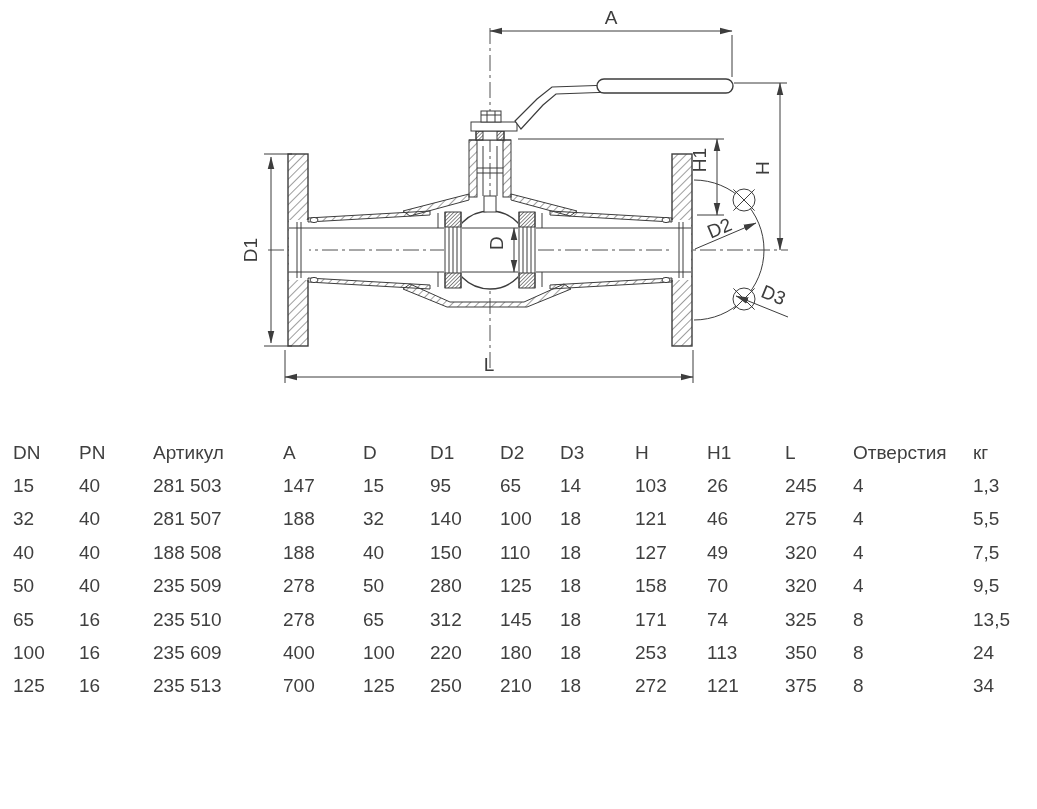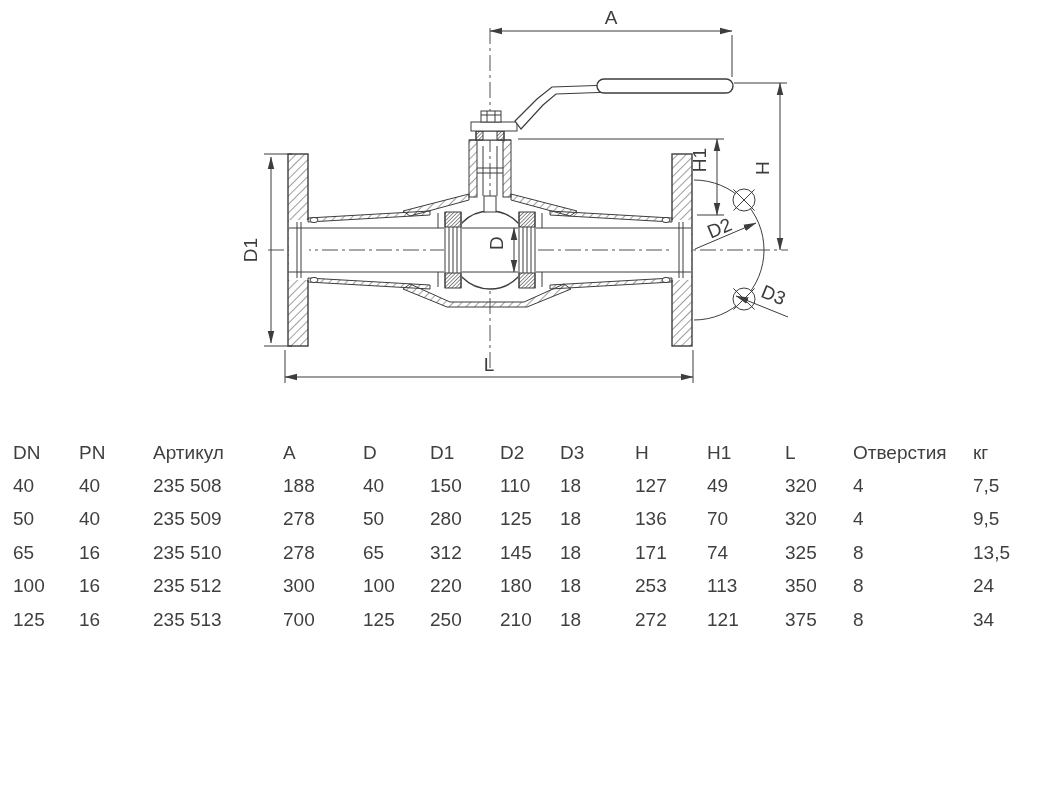--- a/index.html
+++ b/index.html
@@ -218,44 +218,74 @@
             <th>D3</th>
             <th>H</th>
             <th>H1</th>
             <th>L</th>
             <th>Отверстия</th>
             <th>кг</th>
           </tr>
       </thead>
       <tbody>
           <tr>
-            <td>40</td>
-            <td>40</td>
-            <td>235 508</td>
+            <td>15</td>
+            <td>40</td>
+            <td>281 503</td>
+            <td>147</td>
+            <td>15</td>
+            <td>95</td>
+            <td>65</td>
+            <td>14</td>
+            <td>103</td>
+            <td>26</td>
+            <td>245</td>
+            <td>4</td>
+            <td>1,3</td>
+          </tr>
+          <tr>
+            <td>32</td>
+            <td>40</td>
+            <td>281 507</td>
+            <td>188</td>
+            <td>32</td>
+            <td>140</td>
+            <td>100</td>
+            <td>18</td>
+            <td>121</td>
+            <td>46</td>
+            <td>275</td>
+            <td>4</td>
+            <td>5,5</td>
+          </tr>
+          <tr>
+            <td>40</td>
+            <td>40</td>
+            <td>188 508</td>
             <td>188</td>
             <td>40</td>
             <td>150</td>
             <td>110</td>
             <td>18</td>
             <td>127</td>
             <td>49</td>
             <td>320</td>
             <td>4</td>
             <td>7,5</td>
           </tr>
           <tr>
             <td>50</td>
             <td>40</td>
             <td>235 509</td>
             <td>278</td>
             <td>50</td>
             <td>280</td>
             <td>125</td>
             <td>18</td>
-            <td>136</td>
+            <td>158</td>
             <td>70</td>
             <td>320</td>
             <td>4</td>
             <td>9,5</td>
           </tr>
           <tr>
             <td>65</td>
             <td>16</td>
             <td>235 510</td>
             <td>278</td>
@@ -265,22 +295,22 @@
             <td>18</td>
             <td>171</td>
             <td>74</td>
             <td>325</td>
             <td>8</td>
             <td>13,5</td>
           </tr>
           <tr>
             <td>100</td>
             <td>16</td>
-            <td>235 512</td>
-            <td>300</td>
+            <td>235 609</td>
+            <td>400</td>
             <td>100</td>
             <td>220</td>
             <td>180</td>
             <td>18</td>
             <td>253</td>
             <td>113</td>
             <td>350</td>
             <td>8</td>
             <td>24</td>
           </tr>

